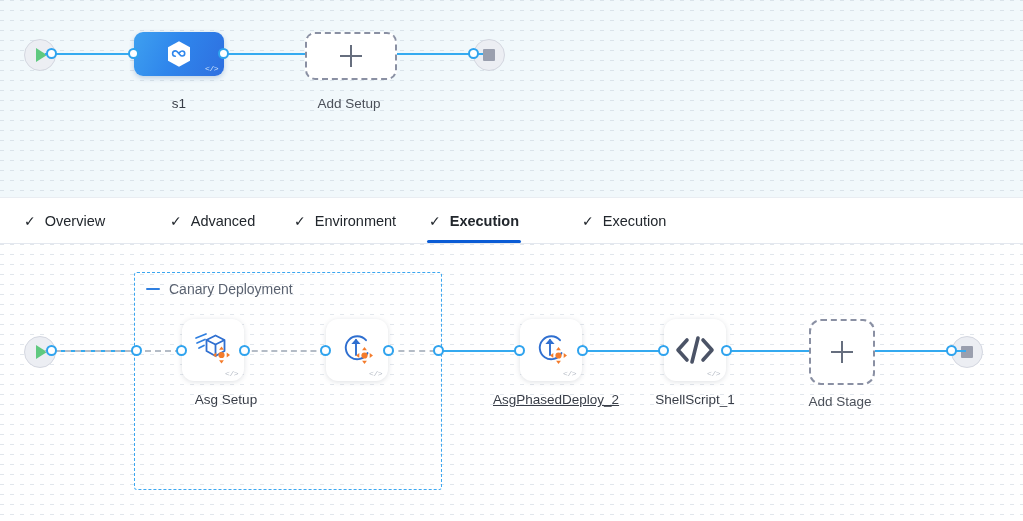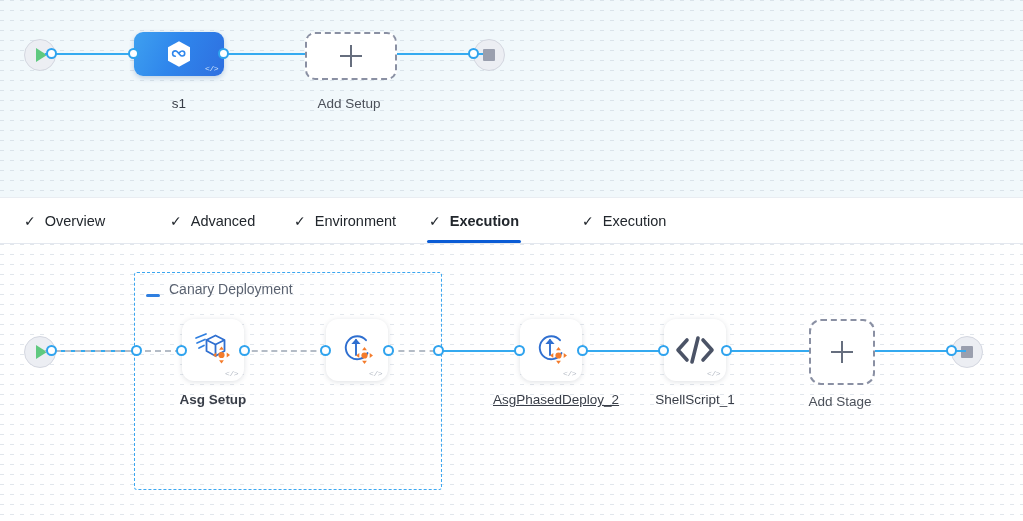--- a/index.html
+++ b/index.html
@@ -186,21 +186,21 @@
       <span class="chk">✓</span>
       <span class="lbl">Execution</span>
       <span class="ul"></span>
     </div>
   </div>
 
   <div class="step-canvas">
     <div class="grid"></div>
 
     <div class="groupbox" style="left:134px;top:28px;width:306px;height:216px;"></div>
-    <div class="grouphdr" style="left:146px;top:37px;align-items:flex-end;">
+    <div class="grouphdr" style="left:146px;top:37px;">
       <span class="collapse-dash"></span>
       <span>Canary Deployment</span>
     </div>
 
     <div class="line" style="left:45px;top:105.5px;width:92px;"></div>
 
     <div class="line dash" style="left:45px;top:106px;width:146px;"></div>
     <div class="line dash" style="left:242px;top:106px;width:94px;"></div>
     <div class="line dash" style="left:388px;top:106px;width:58px;"></div>
 
@@ -232,21 +232,21 @@
           <path d="M28.5 15.5 l2.4 3.3 h-4.8 z"></path>
           <path d="M28.5 32.5 l2.4 -3.3 h-4.8 z"></path>
           <path d="M20 24 l3.3 -2.4 v4.8 z"></path>
           <path d="M37 24 l-3.3 -2.4 v4.8 z"></path>
         </g>
       </svg>
       <span class="codebadge dark">&lt;/&gt;</span>
     </div>
     <div class="dot" style="left:176px;top:101px;"></div>
     <div class="dot" style="left:239px;top:101px;"></div>
-    <div class="nodelabel" style="left:153px;top:146px;width:120px;font-weight:bold;">Asg Setup</div>
+    <div class="nodelabel" style="left:166px;top:146px;width:120px;">Asg Setup</div>
 
     <div class="step-node" style="left:326px;top:75px;">
       <svg width="40" height="38" viewBox="0 0 40 38">
         <path d="M30.5 22 A11.5 11.5 0 1 1 29 9.2" fill="none" stroke="#2f6fd0" stroke-width="1.9" stroke-linecap="round"></path>
         <path d="M19 24 L19 9" fill="none" stroke="#2f6fd0" stroke-width="1.9" stroke-linecap="round"></path>
         <path d="M19 7.8 L23.6 13 L14.4 13 Z" fill="#2f6fd0"></path>
         <g fill="#f47c2c">
           <circle cx="27.5" cy="24.5" r="3.1"></circle>
           <path d="M27.5 16 l2.4 3.3 h-4.8 z"></path>
           <path d="M27.5 33 l2.4 -3.3 h-4.8 z"></path>

